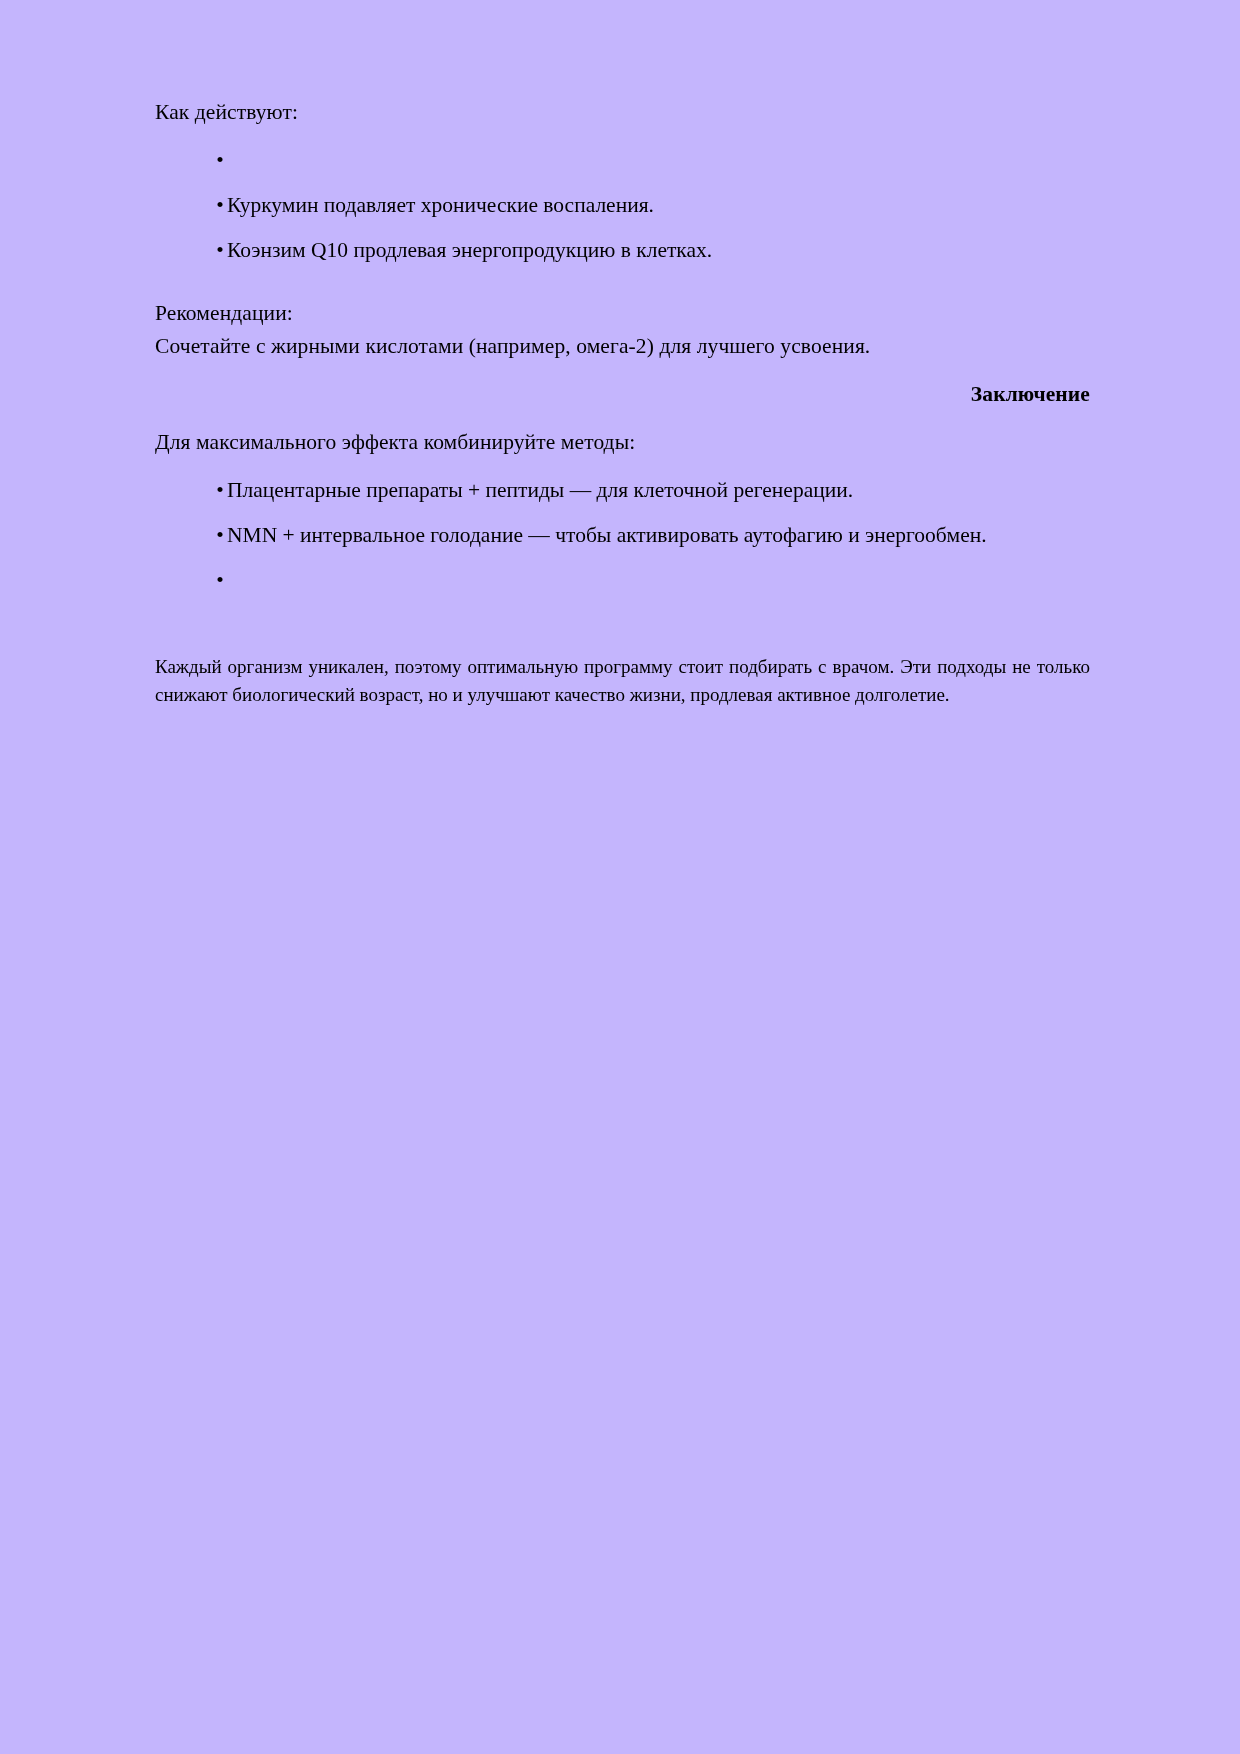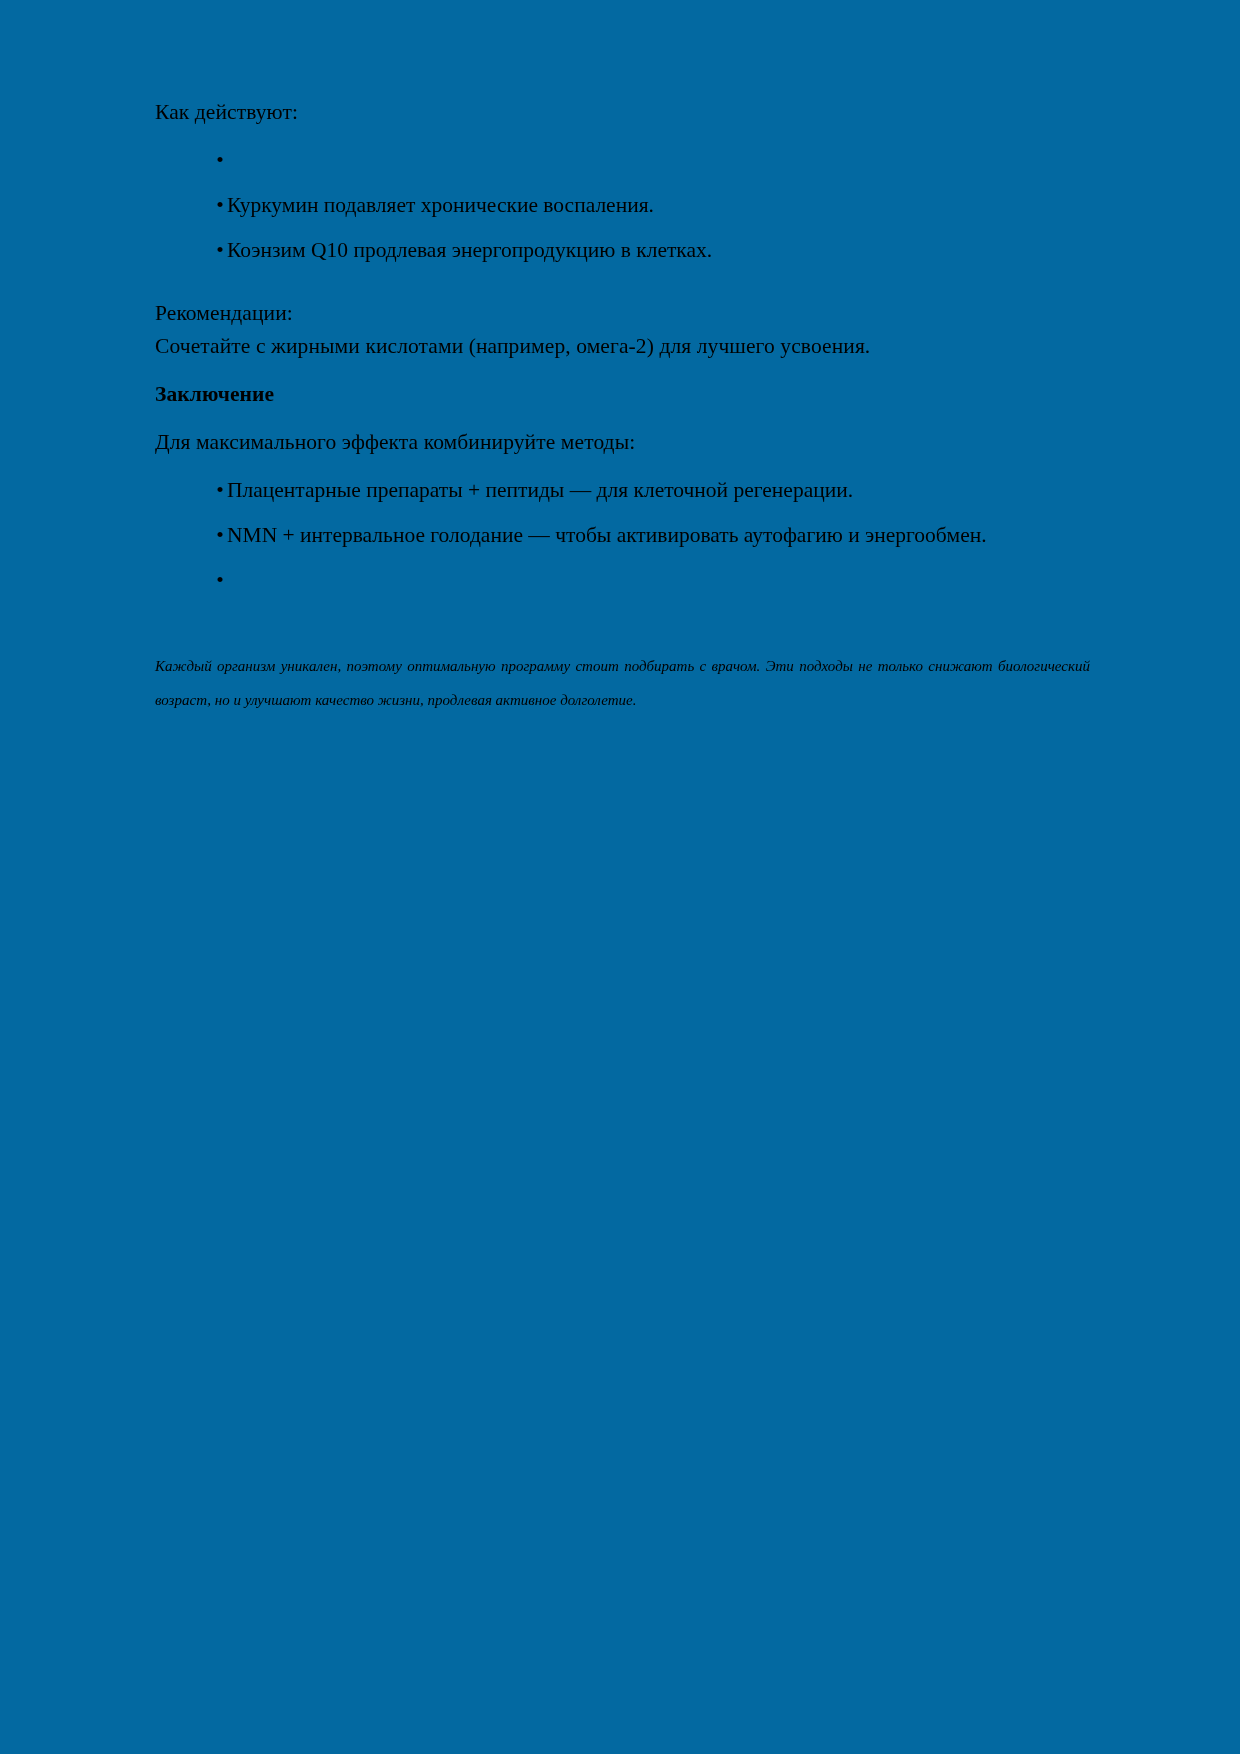--- a/index.html
+++ b/index.html
@@ -13,21 +13,21 @@
     height: 1754px;
     font-family: "Liberation Serif", "DejaVu Serif", serif;
     color: #000000;
     -webkit-font-smoothing: antialiased;
   }
 
   .page {
     position: relative;
     width: 1240px;
     height: 1754px;
-    background: #0369a1;
+    background: #c4b5fd;
     box-sizing: border-box;
     padding: 14px;
     overflow: hidden;
   }
 
   .content {
     position: absolute;
     left: 155px;
     top: 97px;
     width: 935px;
@@ -42,20 +42,21 @@
     letter-spacing: 0.1px;
   }
 
   .para.spaced {
     margin-bottom: 18px;
   }
 
   .para.heading {
     font-weight: bold;
     margin-bottom: 18px;
+    text-align: right;
   }
 
   .para.tight {
     margin-bottom: 3px;
   }
 
   .gap-sm { height: 18px; }
   .gap-md { height: 24px; }
 
   ul.bullets {
@@ -82,26 +83,25 @@
     line-height: 30px;
     font-size: 21.5px;
     text-align: center;
   }
 
   ul.bullets li .li-text {
     display: inline;
   }
 
   .body-block {
-    font-size: 15px;
-    line-height: 34px;
+    font-size: 19px;
+    line-height: 28px;
     text-align: justify;
     text-justify: inter-word;
     width: 935px;
-    font-style: italic;
   }
 </style>
 </head>
 <body>
 
 <div class="page">
   <div class="content">
 
     <p class="para spaced">Как действуют:</p>
 

